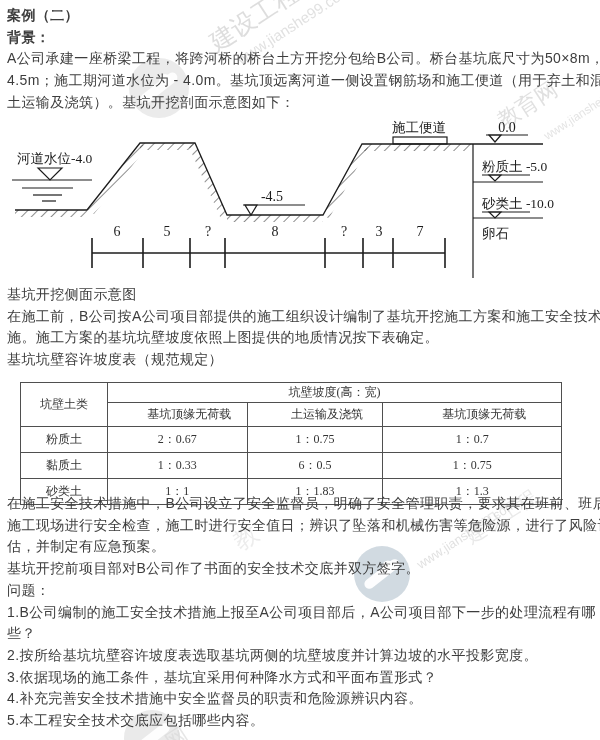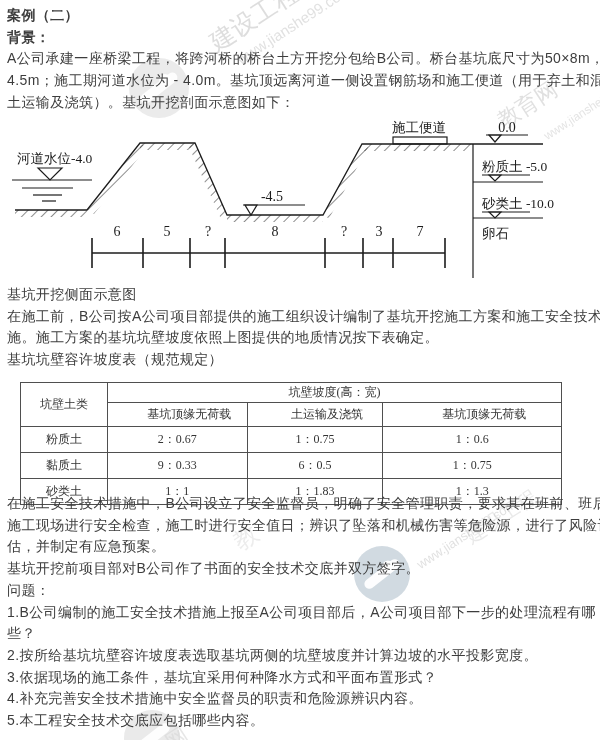--- a/index.html
+++ b/index.html
@@ -184,25 +184,25 @@
     </tr>
     <tr class="hrow2">
       <td>基坑顶缘无荷载</td>
       <td>土运输及浇筑</td>
       <td>基坑顶缘无荷载</td>
     </tr>
     <tr class="drow">
       <td>粉质土</td>
       <td>2：0.67</td>
       <td>1：0.75</td>
-      <td>1：0.6</td>
+      <td>1：0.7</td>
     </tr>
     <tr class="drow">
       <td>黏质土</td>
-      <td>9：0.33</td>
+      <td>1：0.33</td>
       <td>6：0.5</td>
       <td>1：0.75</td>
     </tr>
     <tr class="drow">
       <td>砂类土</td>
       <td>1：1</td>
       <td>1：1.83</td>
       <td>1：1.3</td>
     </tr>
   </tbody>

